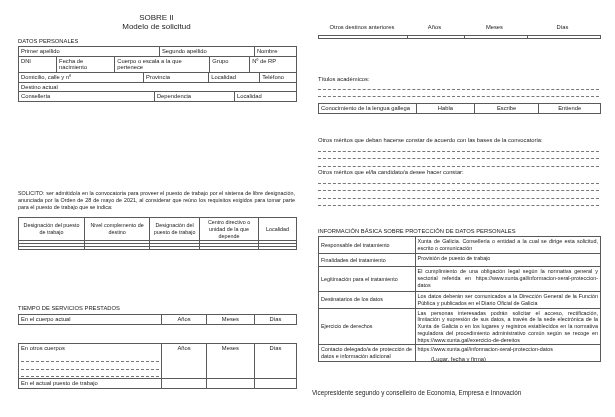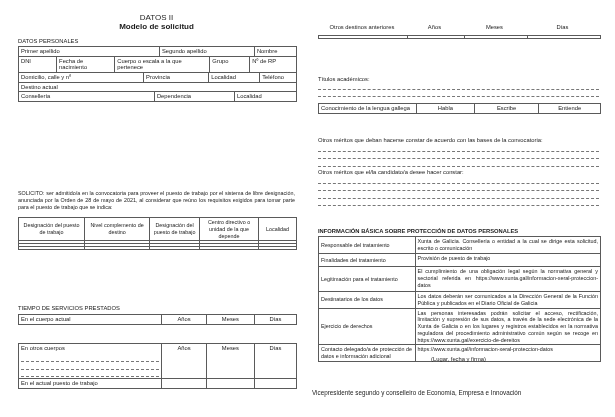--- a/index.html
+++ b/index.html
@@ -4,21 +4,21 @@
 <style>
   html,body{margin:0;padding:0;}
   body{
     width:615px;height:417px;background:#f4f4f2;
     font-family:"Liberation Sans", sans-serif;color:#1c1c1c;
     -webkit-font-smoothing:antialiased;
   }
   .page{position:relative;width:615px;height:417px;background:#ffffff;overflow:hidden;}
   .abs{position:absolute;}
   .center{text-align:center;}
-  .b{font-weight:bold;}
+  .b{font-weight:normal;}
   .lbl{font-size:5.8px;line-height:1.15;}
   .sm{font-size:5.4px;line-height:1.25;}
   .tbl{border:1px solid #5a5a5a;display:flex;flex-direction:column;background:#fff;}
   .tr{display:flex;flex:1;}
   .tr + .tr{border-top:1px solid #5a5a5a;}
   .td{padding:1px 2px;overflow:hidden;box-sizing:border-box;}
   .td + .td{border-left:1px solid #5a5a5a;}
   .td.c{text-align:center;}
   .td.vc{display:flex;align-items:center;justify-content:center;text-align:center;}
   .dash{border-bottom:1px dashed #777;height:6.5px;}
@@ -27,21 +27,21 @@
   .prot-label{display:flex;align-items:center;}
   .prot-val{text-align:justify;}
   .just{text-align:justify;}
 </style>
 </head>
 <body>
 
 <div class="page">
 
   <div class="abs" style="left:18px;top:13px;width:277px;">
-    <div class="center" style="font-size:8px;">DATOS II</div>
+    <div class="center" style="font-size:8px;">SOBRE II</div>
     <div class="center b" style="font-size:8px;">Modelo de solicitud</div>
   </div>
 
   <div class="abs lbl" style="left:18px;top:38px;">DATOS PERSONALES</div>
 
   <div class="abs tbl" style="left:18px;top:46px;width:277px;">
     <div class="tr" style="height:26px;">
       <div class="td lbl" style="width:50.5%;">Primer apellido</div>
       <div class="td lbl" style="width:34.3%;">Segundo apellido</div>
       <div class="td lbl" style="width:15.2%;">Nombre</div>

